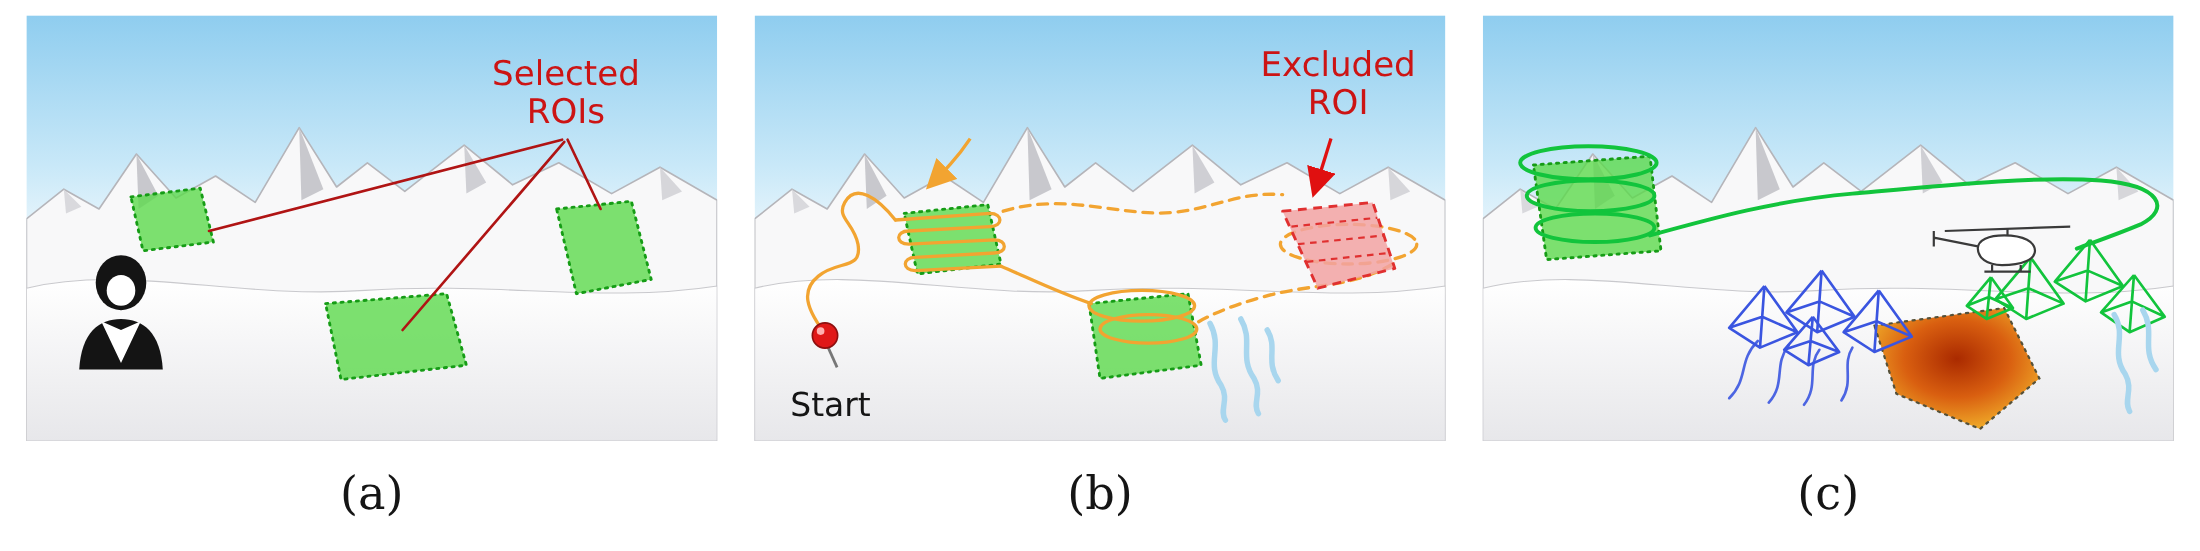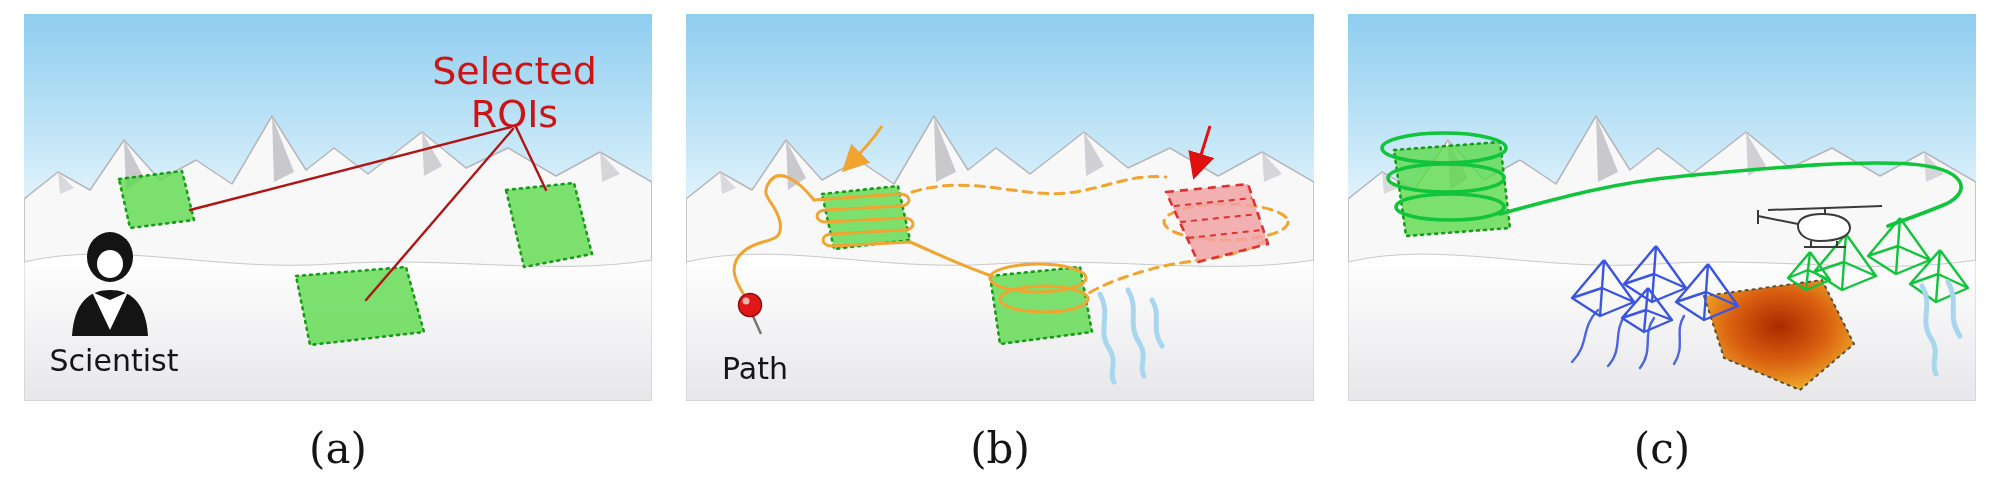--- a/index.html
+++ b/index.html
@@ -4,21 +4,21 @@
 <style>
   html,body{margin:0;padding:0;background:#fff}
   .figure{position:relative;width:2000px;height:501px;background:#fff;overflow:hidden;
           font-family:"DejaVu Sans","Liberation Sans",sans-serif}
   .panel{position:absolute;top:14px;width:628px;height:387px}
   .panel svg{position:absolute;left:0;top:0;width:100%;height:100%;display:block}
   #panel-a{left:24px}
   #panel-b{left:686px}
   #panel-c{left:1348px}
   .panel-label{position:absolute;white-space:pre-line;text-align:center;line-height:1.12;
-               font-size:38px;font-weight:400}
+               font-size:31px;font-weight:400}
   .lbl-red{color:var(--label-red,#cc1414)}
   .lbl-orange{color:var(--label-orange,#f2a431)}
   .lbl-black{color:#151515;font-size:30px}
   .caption{position:absolute;top:424px;width:628px;text-align:center;
            font-family:"DejaVu Serif","Liberation Serif",serif;font-size:42px;color:#151515}
   #caption-a{left:24px}
   #caption-b{left:686px}
   #caption-c{left:1348px}
 
   
@@ -95,21 +95,20 @@
       </g>
       <g>
         <ellipse cx="86" cy="243" rx="23" ry="25" fill="#141414"></ellipse>
         <ellipse cx="86" cy="250" rx="13" ry="14" fill="#ffffff"></ellipse>
         <path d="M48,322 C 50,288 66,276 86,276 C 106,276 122,288 124,322 Z" fill="#141414"></path>
         <path d="M68,278 L86,316 L104,278 L86,286 Z" fill="#ffffff"></path>
       </g>
     </svg>
     <div class="panel-label lbl-red" style="left:388px;top:36px;width:205px">Selected
 ROIs</div>
-    <div class="panel-label lbl-black" style="left:0px;top:330px;width:180px">Scientist</div>
   </div>
 
   <div class="panel" id="panel-b">
     <svg viewBox="0 0 628 387">
       <use href="#mtn"></use>
       <g>
         <path class="roi" d="M136,180 L212,172 L224,226 L148,235 Z"></path>
         <path class="roi" d="M304,262 L394,253 L406,318 L314,330 Z"></path>
       </g>
       <g>
@@ -134,21 +133,23 @@
         <path d="M66,300 L75,320" stroke="#777" stroke-width="2.5" fill="none"></path>
         <circle cx="64" cy="291" r="11.5" fill="#e01818" stroke="#8d0f0f" stroke-width="1.5"></circle>
         <circle cx="60" cy="287" r="3.5" fill="#ffb0b0"></circle>
       </g>
       <g>
         <path class="stream" d="M414,280 C 426,302 410,316 424,336 C 432,350 422,358 428,368"></path>
         <path class="stream" d="M442,276 C 454,296 440,310 454,330 C 462,344 452,352 458,362"></path>
         <path class="stream" d="M466,286 C 476,302 464,314 476,332"></path>
       </g>
     </svg>
-    <div class="panel-label lbl-black" style="left:4px;top:338px;width:130px">Path</div>
+    <div class="panel-label lbl-red" style="left:428px;top:28px;width:205px">Excluded
+ROI</div>
+    <div class="panel-label lbl-black" style="left:4px;top:338px;width:130px">Start</div>
   </div>
 
   <div class="panel" id="panel-c">
     <svg viewBox="0 0 628 387">
       <use href="#mtn"></use>
       <path class="roi" d="M46,136 L152,128 L162,214 L58,222 Z"></path>
       <g>
         <ellipse class="gpath" cx="96" cy="134" rx="62" ry="15"></ellipse>
         <ellipse class="gpath" cx="98" cy="164" rx="58" ry="14"></ellipse>
         <ellipse class="gpath" cx="102" cy="193" rx="54" ry="13"></ellipse>

